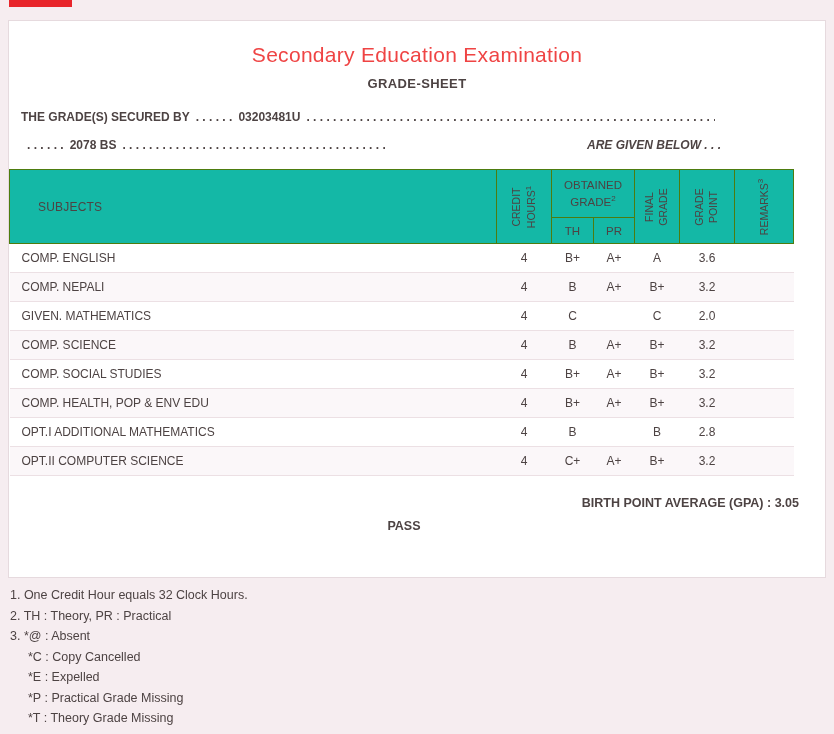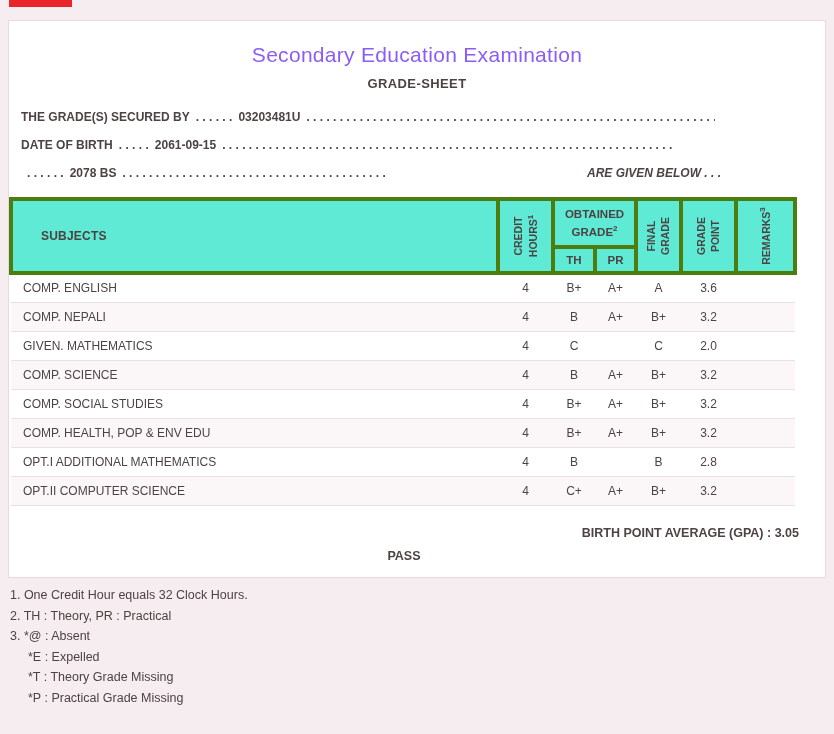--- a/index.html
+++ b/index.html
@@ -8,34 +8,34 @@
     width: 834px; height: 734px; overflow: hidden; position: relative;
     background: #f6edf0;
     font-family: "Liberation Sans", "DejaVu Sans", sans-serif;
     color: #4d4343;
   }
   .progress-bar { position: absolute; top: 0; left: 9px; width: 63px; height: 7px; background: #e8252b; }
   .card {
     position: absolute; top: 20px; left: 8px; width: 818px; height: 558px;
     background: #ffffff; border: 1px solid #e6dade; padding-top: 22px;
   }
-  .title { text-align: center; font-size: 21px; color: #8b5cf6; letter-spacing: 0.3px; }
+  .title { text-align: center; font-size: 21px; color: #ef4444; letter-spacing: 0.3px; }
   .subtitle { text-align: center; font-size: 13px; font-weight: bold; margin-top: 9px; letter-spacing: 0.4px; }
   .info { margin: 12px 0 0 12px; }
   .info-line {
     display: flex; align-items: baseline; width: 700px; height: 28px; line-height: 28px;
     font-size: 12px; font-weight: bold; overflow: hidden;
   }
   .info-line span { white-space: nowrap; }
   .info-line .lbl { flex: none; }
   .info-line .dots { flex: none; margin: 0 6px; }
   .info-line .fill { flex: 1; min-width: 0; overflow: hidden; margin: 0 6px; }
   .info-line .sfx { flex: none; font-style: italic; }
   table.grades { border-collapse: collapse; width: 784px; margin-top: 10px; table-layout: fixed; }
-  .grades th { border: 4px solid #4d7c0f; font-weight: bold; background: #5eead4; }
+  .grades th { border: 1px solid #4d7c0f; font-weight: normal; background: #14b8a6; }
   .grades .h-subjects { text-align: left; padding-left: 28px; font-size: 12px; letter-spacing: 0.2px; }
   .grades .h-obtained { height: 48px; text-align: center; font-size: 11.5px; line-height: 1.4; vertical-align: middle; }
   .grades .h-sub { height: 26px; text-align: center; font-size: 11.5px; }
   .grades .rot { position: relative; }
   .rot-inner {
     position: absolute; top: 50%; left: 50%;
     transform: translate(-50%, -50%) rotate(-90deg);
     font-size: 10.5px; line-height: 1.3; text-align: center; white-space: nowrap;
   }
   sup { font-size: 8px; }
@@ -60,27 +60,20 @@
 
   <div class="info">
     <div class="info-line">
       <span class="lbl">THE GRADE(S) SECURED BY</span>
       <span class="dots">. . . . . .</span>
       <span class="val">03203481U</span>
       <span class="fill">. . . . . . . . . . . . . . . . . . . . . . . . . . . . . . . . . . . . . . . . . . . . . . . . . . . . . . . . . . . . . . . .</span>
       <span class="sfx"></span>
     </div>
     <div class="info-line">
-      <span class="lbl">DATE OF BIRTH</span>
-      <span class="dots">. . . . .</span>
-      <span class="val">2061-09-15</span>
-      <span class="fill">. . . . . . . . . . . . . . . . . . . . . . . . . . . . . . . . . . . . . . . . . . . . . . . . . . . . . . . . . . . . . . . . . . . .</span>
-      <span class="sfx"></span>
-    </div>
-    <div class="info-line">
       <span class="dots">. . . . . .</span>
       <span class="val">2078 BS</span>
       <span class="fill">. . . . . . . . . . . . . . . . . . . . . . . . . . . . . . . . . . . . . . . .</span>
       <span class="sfx">ARE GIVEN BELOW . . .</span>
     </div>
   </div>
 
   <table class="grades">
     <colgroup>
       <col style="width:487px">
@@ -196,16 +189,17 @@
     <span>3.05</span>
   </div>
   <div class="result">PASS</div>
 
 </div>
 
 <div class="footnotes">
   <div class="fn">1. One Credit Hour equals 32 Clock Hours.</div>
   <div class="fn">2. TH : Theory, PR : Practical</div>
   <div class="fn">3. *@ : Absent</div>
+  <div class="fn indent">*C : Copy Cancelled</div>
   <div class="fn indent">*E : Expelled</div>
+  <div class="fn indent">*P : Practical Grade Missing</div>
   <div class="fn indent">*T : Theory Grade Missing</div>
-  <div class="fn indent">*P : Practical Grade Missing</div>
 </div>
 
 </body></html>

